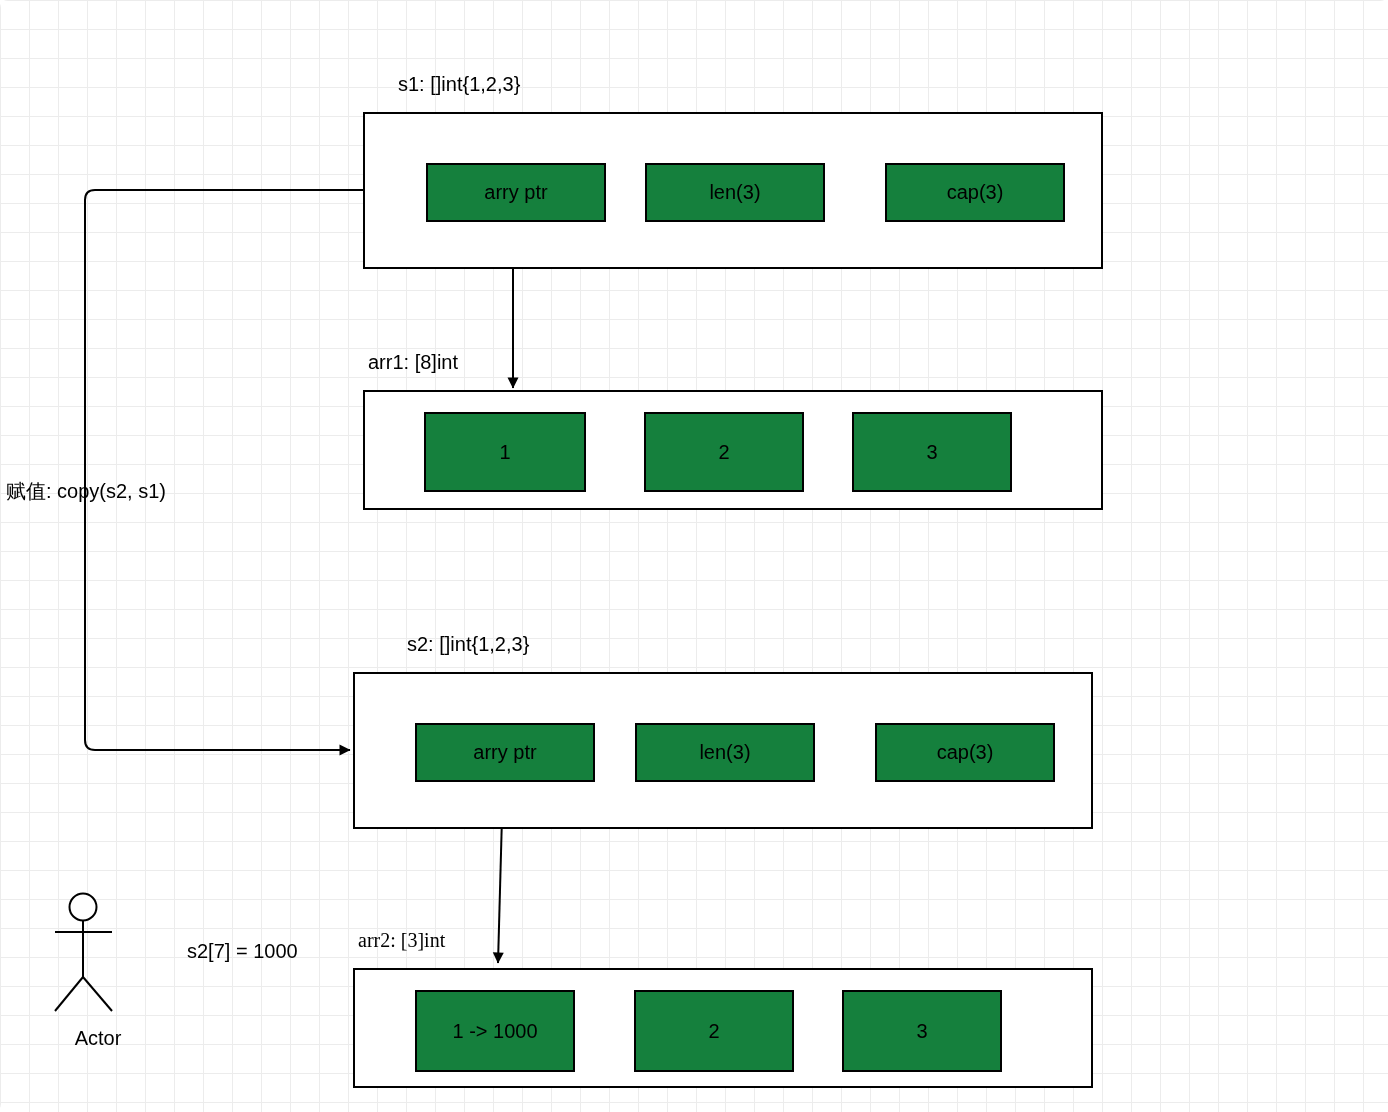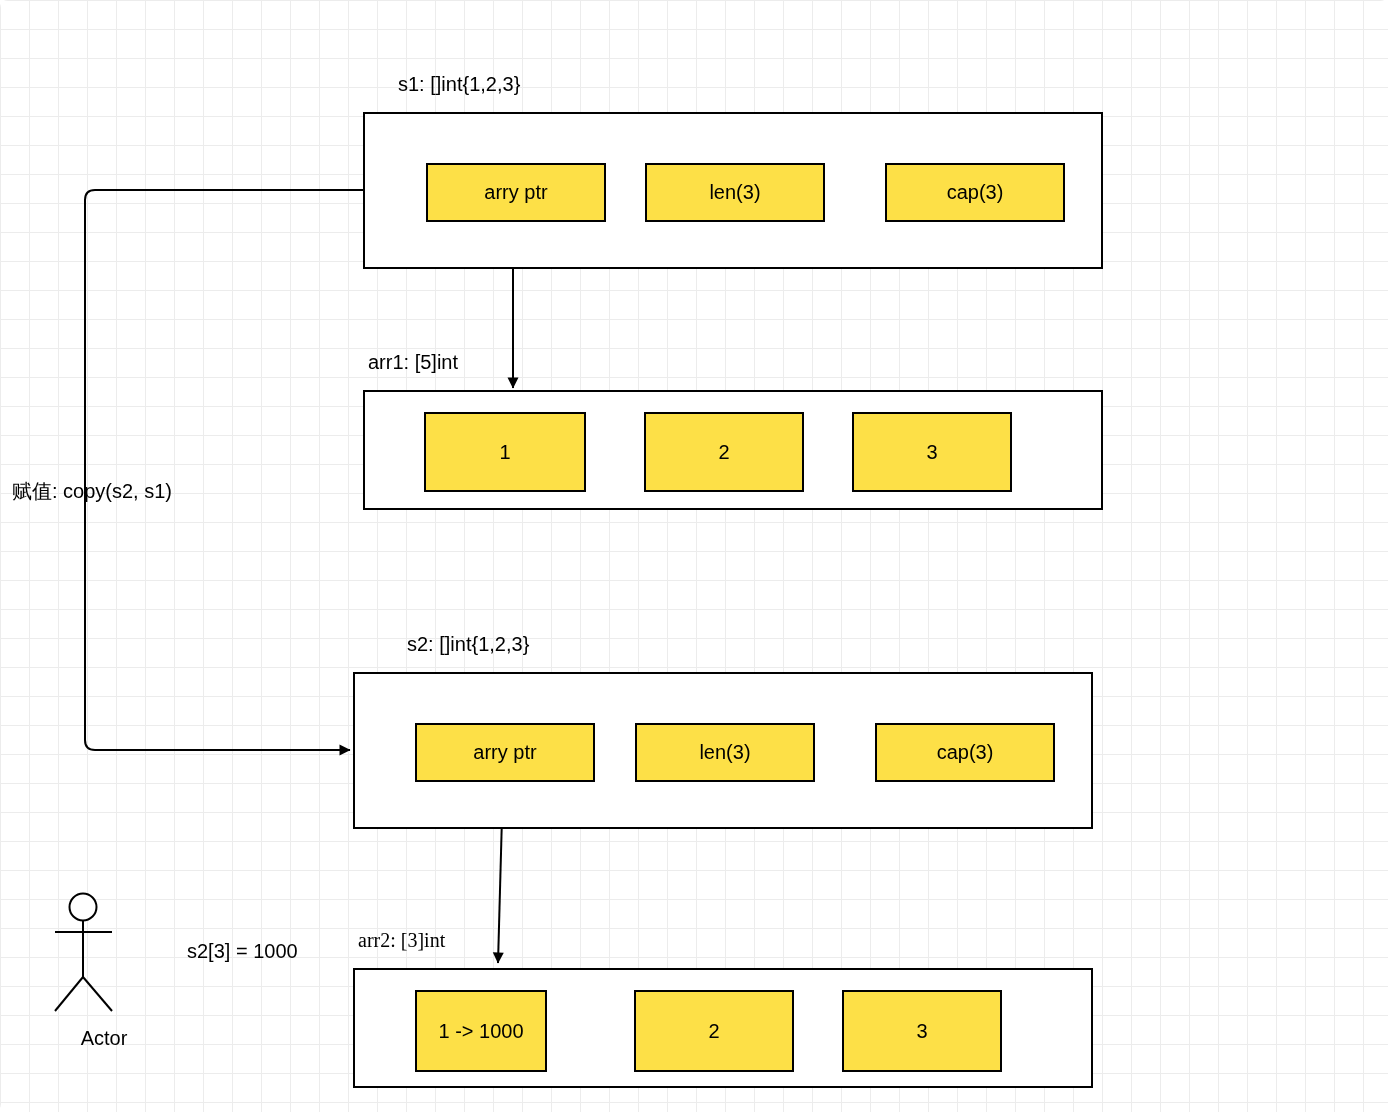--- a/index.html
+++ b/index.html
@@ -28,37 +28,37 @@
   }
   .struct-box {
     position: absolute;
     border: 2px solid #000000;
     background: #ffffff;
     box-sizing: border-box;
   }
   .cell {
     position: absolute;
     border: 2px solid #000000;
-    background: #fde047;
+    background: #15803d;
     box-sizing: border-box;
     display: flex;
     align-items: center;
     justify-content: center;
     font-size: 20px;
     color: #000000;
     white-space: nowrap;
   }
   .label {
     position: absolute;
     font-size: 20px;
     color: #000000;
     white-space: nowrap;
     line-height: 24px;
   }
-  .label.centered { text-align: center; padding-left: 6px; }
+  .label.centered { text-align: center; }
 </style>
 </head>
 <body>
 
 <div class="canvas">
 
   <svg class="overlay" viewBox="0 0 1388 1112" xmlns="http://www.w3.org/2000/svg">
     <defs>
       <marker id="arrowhead" markerWidth="14" markerHeight="14" refX="11.5" refY="6.5" orient="auto" markerUnits="userSpaceOnUse">
         <path d="M1,1 L12,6.5 L1,12 z" fill="#000000"></path>
@@ -80,40 +80,40 @@
     </g>
   </svg>
 
   <div class="label" style="left:398px; top:72px;">s1: []int{1,2,3}</div>
   <div class="struct-box" style="left:363px; top:112px; width:740px; height:157px;">
     <div class="cell" style="left:61px; top:49px; width:180px; height:59px;">arry ptr</div>
     <div class="cell" style="left:280px; top:49px; width:180px; height:59px;">len(3)</div>
     <div class="cell" style="left:520px; top:49px; width:180px; height:59px;">cap(3)</div>
   </div>
 
-  <div class="label" style="left:368px; top:350px;">arr1: [5]int</div>
+  <div class="label" style="left:368px; top:350px;">arr1: [8]int</div>
   <div class="struct-box" style="left:363px; top:390px; width:740px; height:120px;">
     <div class="cell" style="left:59px; top:20px; width:162px; height:80px;">1</div>
     <div class="cell" style="left:279px; top:20px; width:160px; height:80px;">2</div>
     <div class="cell" style="left:487px; top:20px; width:160px; height:80px;">3</div>
   </div>
 
   <div class="label centered" style="left:0px; top:479px; width:172px;">赋值: copy(s2, s1)</div>
 
   <div class="label" style="left:407px; top:632px;">s2: []int{1,2,3}</div>
   <div class="struct-box" style="left:353px; top:672px; width:740px; height:157px;">
     <div class="cell" style="left:60px; top:49px; width:180px; height:59px;">arry ptr</div>
     <div class="cell" style="left:280px; top:49px; width:180px; height:59px;">len(3)</div>
     <div class="cell" style="left:520px; top:49px; width:180px; height:59px;">cap(3)</div>
   </div>
 
-  <div class="label" style="left:187px; top:939px;">s2[3] = 1000</div>
+  <div class="label" style="left:187px; top:939px;">s2[7] = 1000</div>
 
   <div class="label" style="left:358px; top:928px;font-family:Liberation Serif, serif;">arr2: [3]int</div>
   <div class="struct-box" style="left:353px; top:968px; width:740px; height:120px;">
-    <div class="cell" style="left:60px; top:20px; width:132px; height:82px;">1 -&gt; 1000</div>
+    <div class="cell" style="left:60px; top:20px; width:160px; height:82px;">1 -&gt; 1000</div>
     <div class="cell" style="left:279px; top:20px; width:160px; height:82px;">2</div>
     <div class="cell" style="left:487px; top:20px; width:160px; height:82px;">3</div>
   </div>
 
   <div class="label centered" style="left:58px; top:1026px; width:80px;">Actor</div>
 
 </div>
 
 </body></html>

